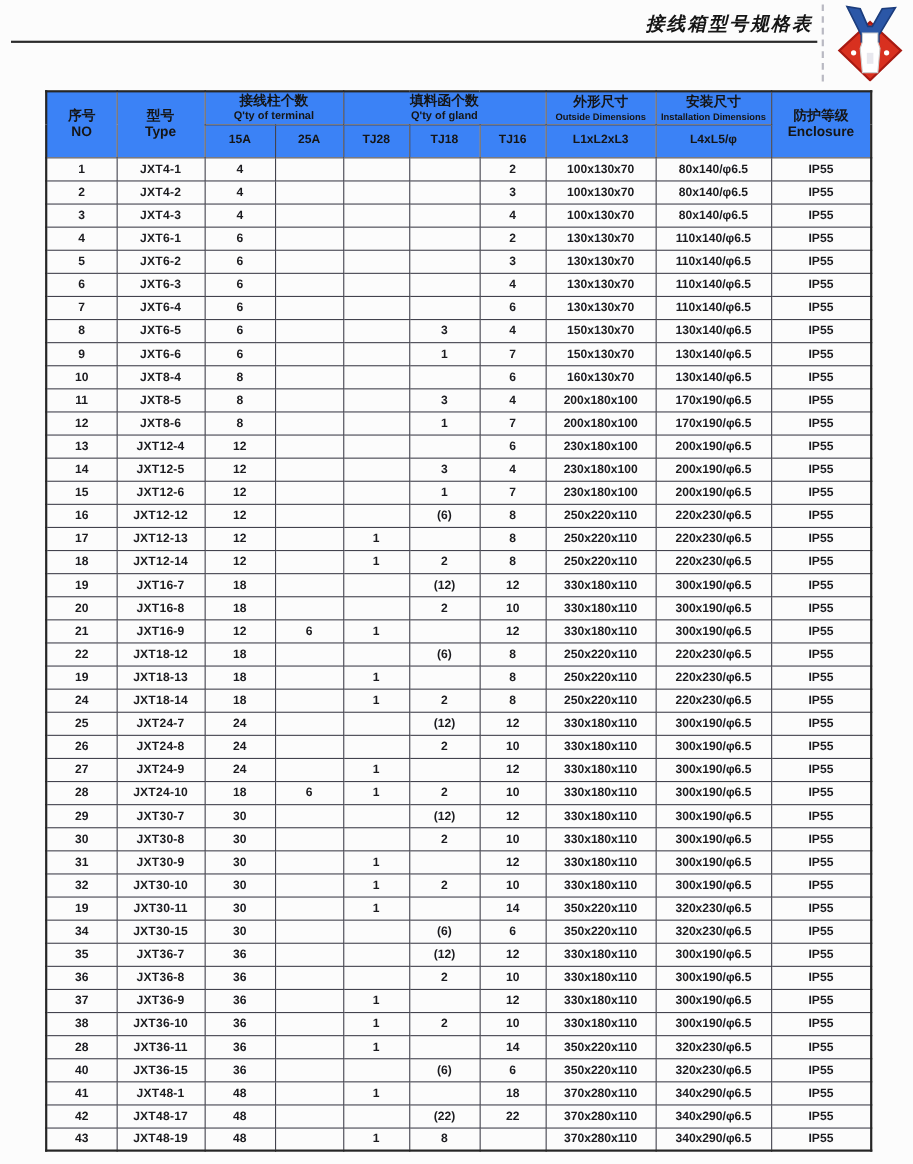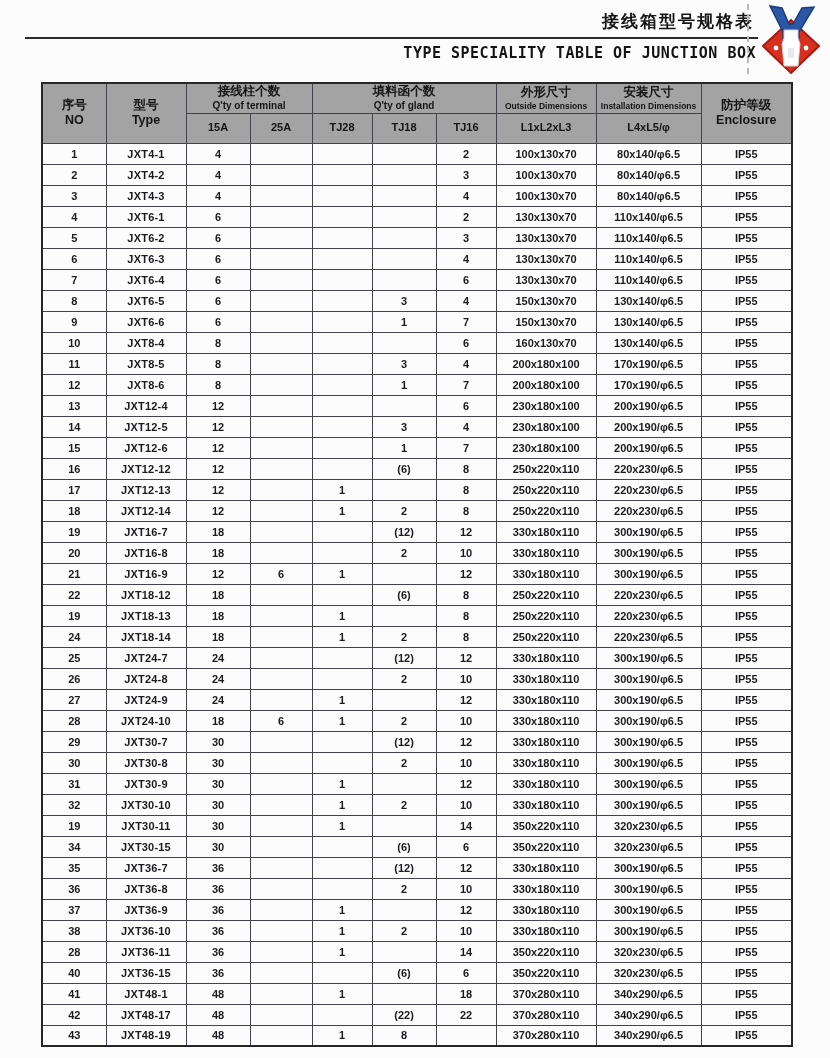--- a/index.html
+++ b/index.html
@@ -4,21 +4,21 @@
 <style>
   * { box-sizing: border-box; margin: 0; padding: 0; }
   html,body { width: 830px; background: #fcfcfc; }
   body {
     position: relative;
     height: 1058px;
     font-family: "Liberation Sans", "DejaVu Sans", sans-serif;
     color: #151515;
   }
   .titles {
-    position: absolute; top: 0; left: 15px; width: 745px; height: 78px;
+    position: absolute; top: 0; left: 0; width: 745px; height: 78px; font-style: italic;
   }
   .title-cn {
     position: absolute; top: 10px; right: 6px;
     font-size: 17px; font-weight: bold; letter-spacing: 2px;
   }
   .rule {
     position: absolute; top: 37px; left: 10px; width: 733px; height: 2px;
     background: #2b2b2b;
   }
   .title-en {
@@ -41,21 +41,21 @@
   }
   table.spec th, table.spec td {
     border: 1px solid #43434e;
     font-weight: bold;
     text-align: center;
     vertical-align: middle;
     overflow: hidden;
     white-space: nowrap;
   }
   table.spec { border: 2px solid #262626; }
-  thead th { font-size: 11px; line-height: 1.25; height: 30px; background: #a3a3a3; }
+  thead th { font-size: 11px; line-height: 1.25; height: 30px; background: #3b82f6; }
   thead th .cn { font-size: 12.5px; display: block; }
   thead th .en { font-size: 10px; display: block; }
   thead th .en-small { font-size: 8.5px; display: block; text-align: center; }
   thead th.span2 { height: 60px; }
   tbody td { height: 21px; font-size: 11px; color: #1b1b1f; }
   tbody td.type-cell { letter-spacing: 0.2px; }
   tbody tr:nth-child(odd)  { border-color: #43434e; }
   col.c-no   { width: 64px; }
   col.c-type { width: 80px; }
   col.c-15a  { width: 64px; }
@@ -66,21 +66,20 @@
   col.c-out  { width: 100px; }
   col.c-ins  { width: 105px; }
   col.c-enc  { width: 91px; }
 </style>
 </head>
 <body>
 
 <div class="titles">
   <div class="title-cn">接线箱型号规格表</div>
   <div class="rule"></div>
-  <div class="title-en">TYPE SPECIALITY TABLE OF JUNCTION BOX</div>
 </div>
 
 <div class="vdash"></div>
 
 <svg class="logo" viewBox="0 0 70 70">
 
   <polygon points="35,16 63,42 35,69 7,42" fill="#d8301f" stroke="#a81a12" stroke-width="2"></polygon>
 
   <path d="M14,2 L26,4 L33,20 L37,20 L46,4 L58,3 L43,28 L43,34 L27,34 L27,28 Z" fill="#2b57a7" stroke="#1c3d7d" stroke-width="1.5"></path>
 

